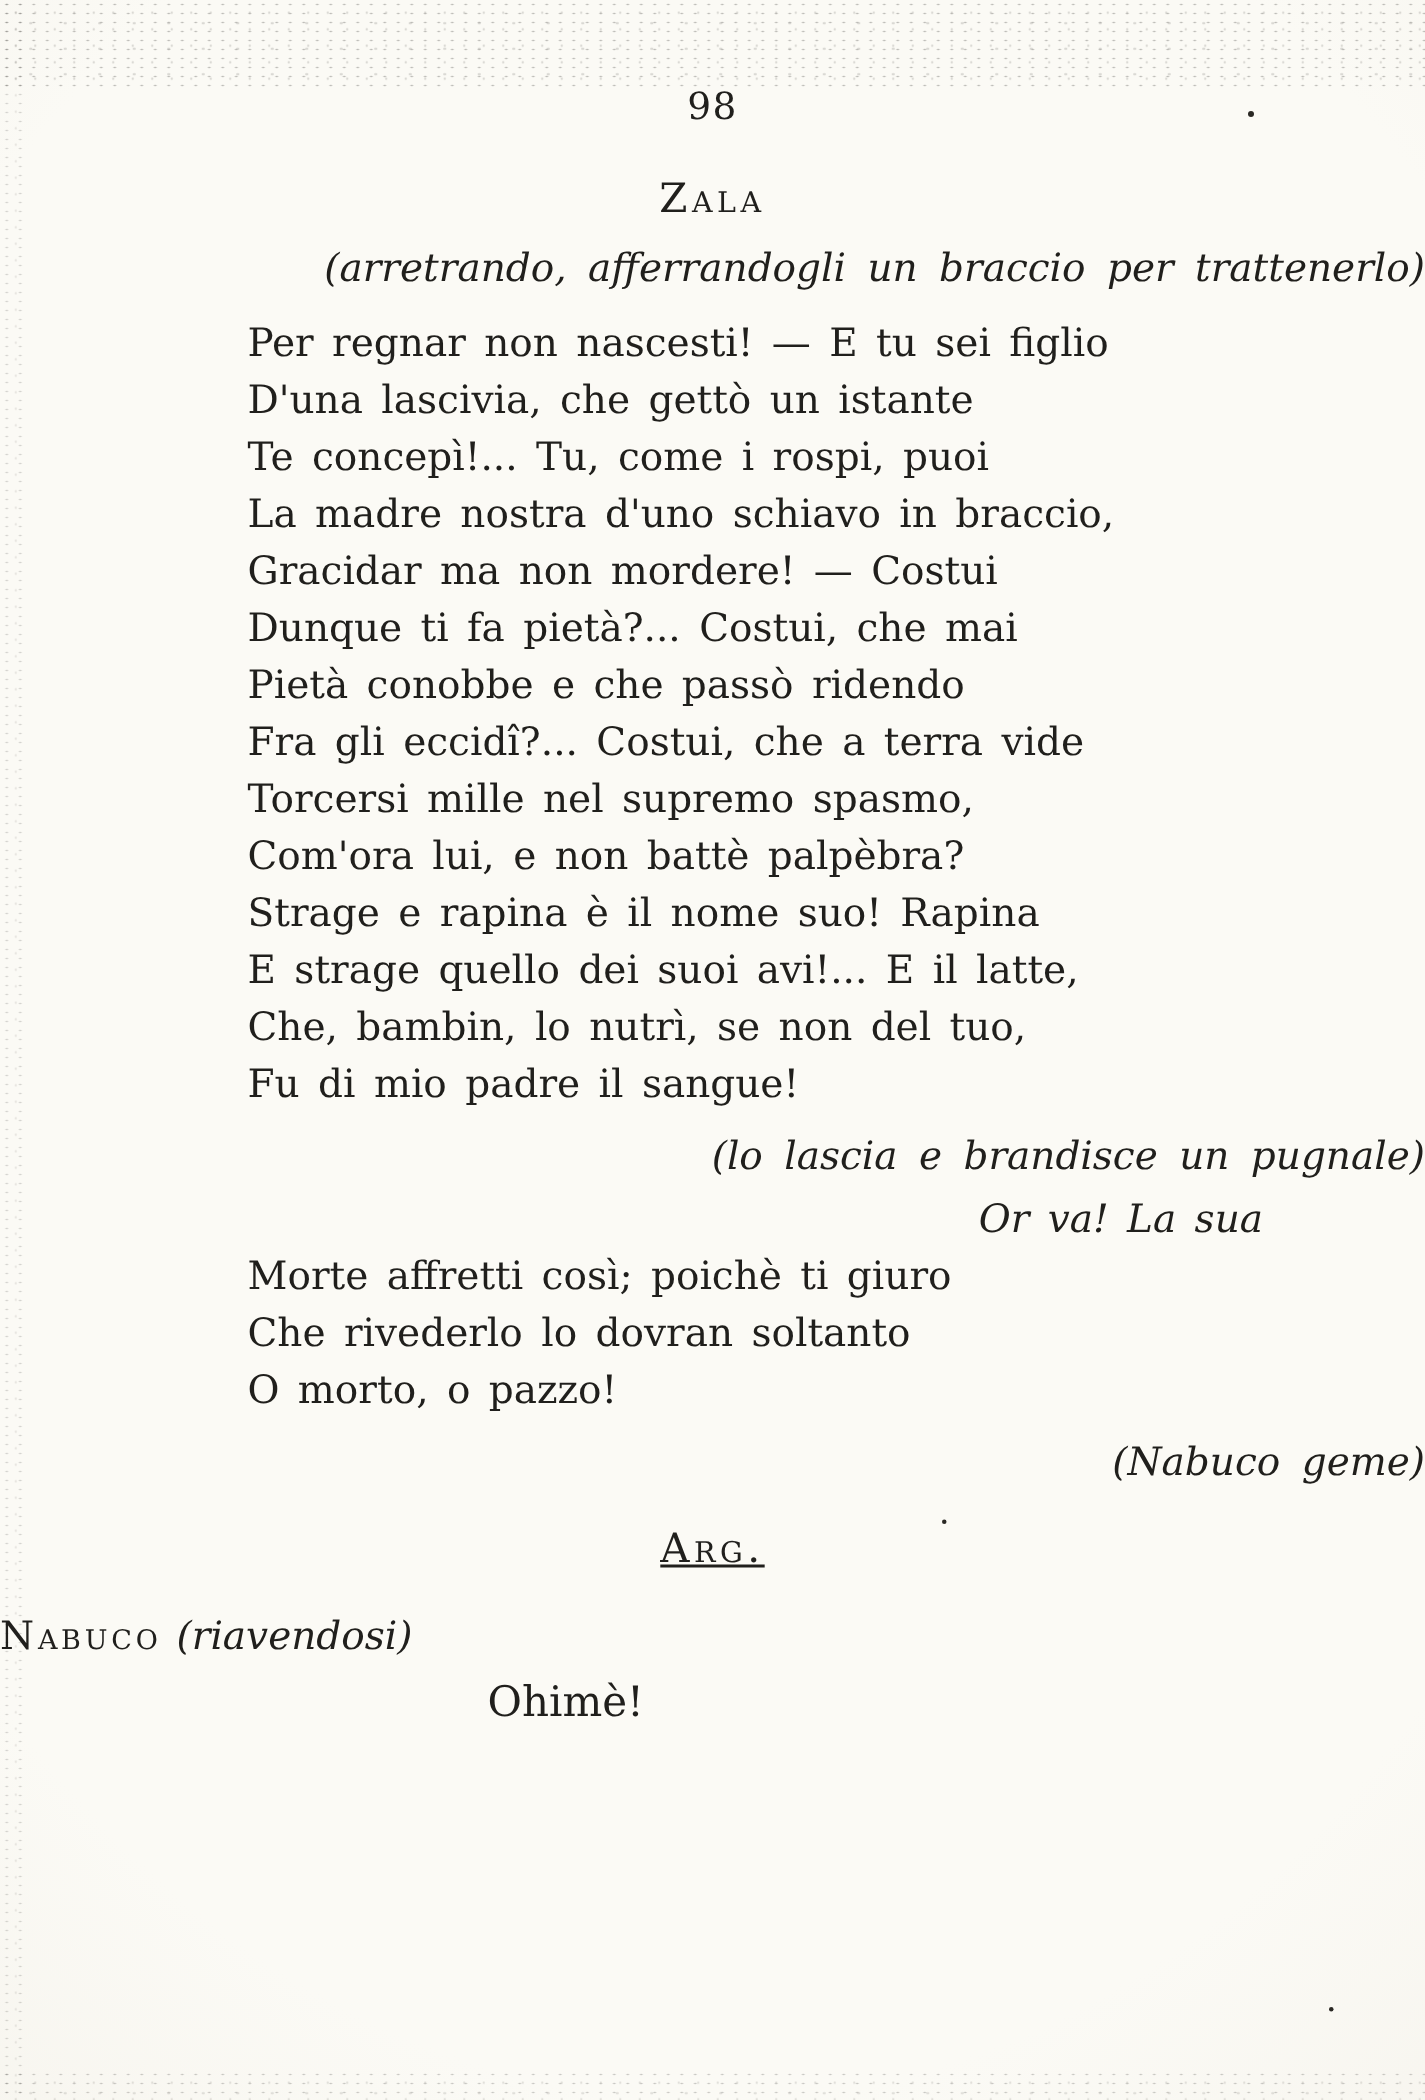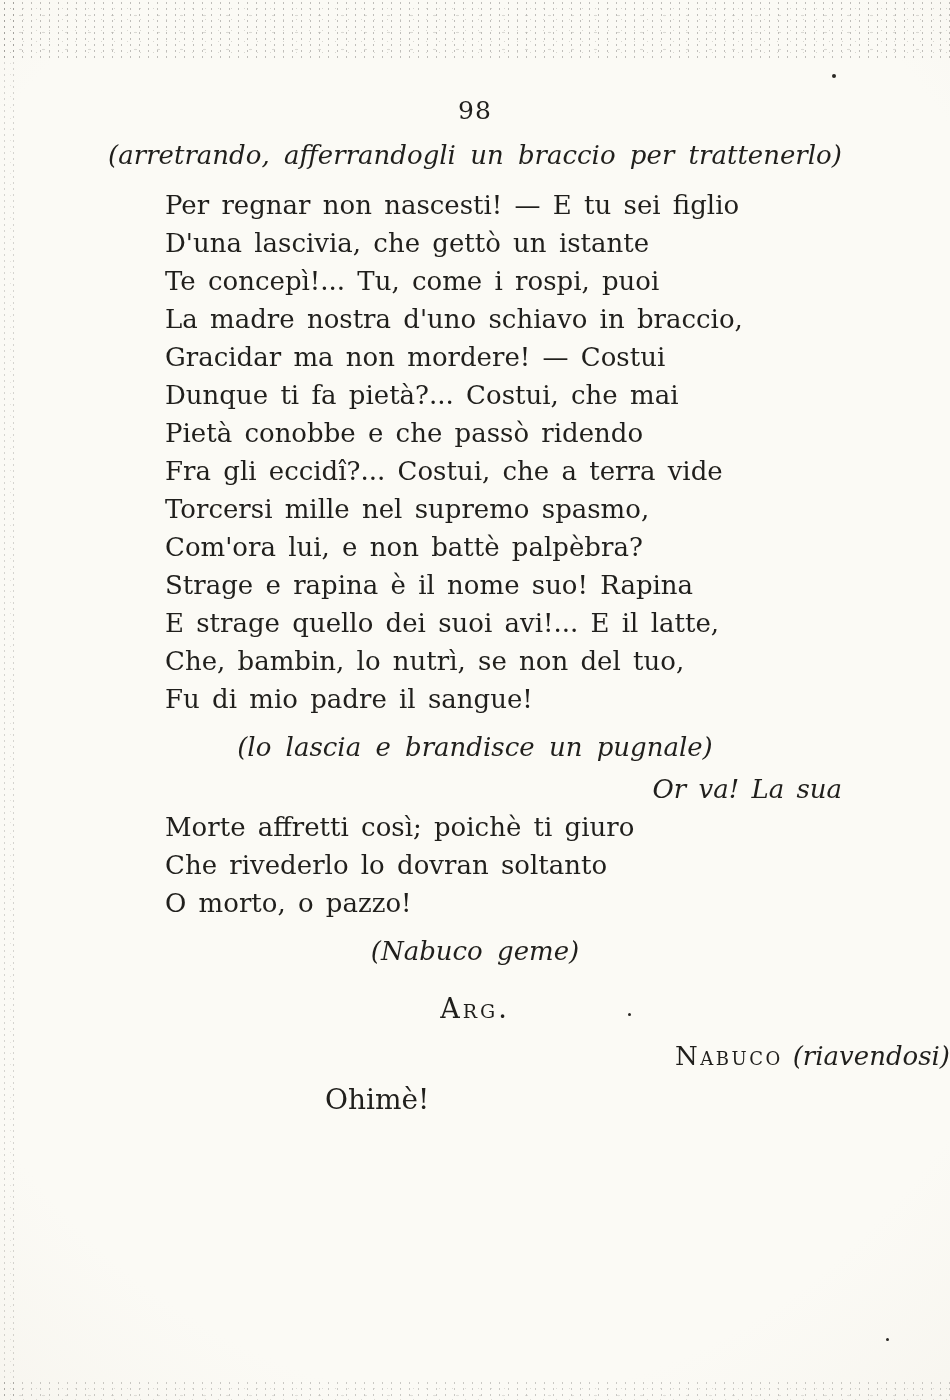--- a/index.html
+++ b/index.html
@@ -25,51 +25,51 @@
     background-size: 9px 6px, 13px 11px, 23px 17px;
     background-position: 0 0, 4px 3px, 9px 7px;
   }
   .noise-top   { top:0; left:0; right:0; height:58px; opacity:.32; }
   .noise-left  { top:0; left:0; bottom:0; width:16px; opacity:.20; }
   .noise-bottom{ bottom:0; left:0; right:0; height:20px; opacity:.26; }
   .speck { position:absolute; background:#2a2824; border-radius:50%; }
 
   .page-number {
     text-align:center;
-    padding-top:96px;
+    padding-top:56px;
     font-size:25px;
     letter-spacing:1px;
     line-height:30px;
   }
   .speaker {
     text-align:center;
     font-variant:small-caps;
     font-size:27px;
     letter-spacing:3px;
     line-height:34px;
   }
   .speaker-zala   { margin-top:30px; }
-  .speaker-arg    { margin-top:24px; }
+  .speaker-arg    { margin-top:24px;text-decoration:underline; }
   .speaker-line {
-    text-align:right;
-    margin-top:13px;
+    text-align:left;
+    margin-top:24px;
     font-size:26px;
     line-height:34px;
   }
   .speaker-inline {
     font-variant:small-caps;
     letter-spacing:2.5px;
   }
   .direction {
     font-style:italic;
     font-size:26px;
     line-height:34px;
     word-spacing:6px;
   }
-  .center { text-align:center; }
+  .center { text-align:right; }
   .dir-entry  { margin-top:12px; }
   .dir-dagger { margin-top:12px; }
   .dir-geme   { margin-top:12px; }
   .dir-inline { margin-left:10px; }
   .verse {
     margin-left:165px;
     margin-right:108px;
     font-size:26px;
     line-height:38px;
     word-spacing:4px;
@@ -93,20 +93,21 @@
 
   <div class="noise noise-top"></div>
   <div class="noise noise-left"></div>
   <div class="noise noise-bottom"></div>
   <div class="speck" style="left:832px;top:74px;width:4px;height:4px;"></div>
   <div class="speck" style="left:628px;top:1013px;width:3px;height:3px;"></div>
   <div class="speck" style="left:886px;top:1338px;width:3px;height:3px;"></div>
 
   <div class="page-number">98</div>
 
+  <div class="speaker speaker-zala">Zala</div>
 
   <div class="direction center dir-entry">(arretrando, afferrandogli un braccio per trattenerlo)</div>
 
   <div class="verse verse-1">
       <div class="verse-line">Per regnar non nascesti! — E tu sei figlio</div>
       <div class="verse-line">D'una lascivia, che gettò un istante</div>
       <div class="verse-line">Te concepì!... Tu, come i rospi, puoi</div>
       <div class="verse-line">La madre nostra d'uno schiavo in braccio,</div>
       <div class="verse-line">Gracidar ma non mordere! — Costui</div>
       <div class="verse-line">Dunque ti fa pietà?... Costui, che mai</div>

